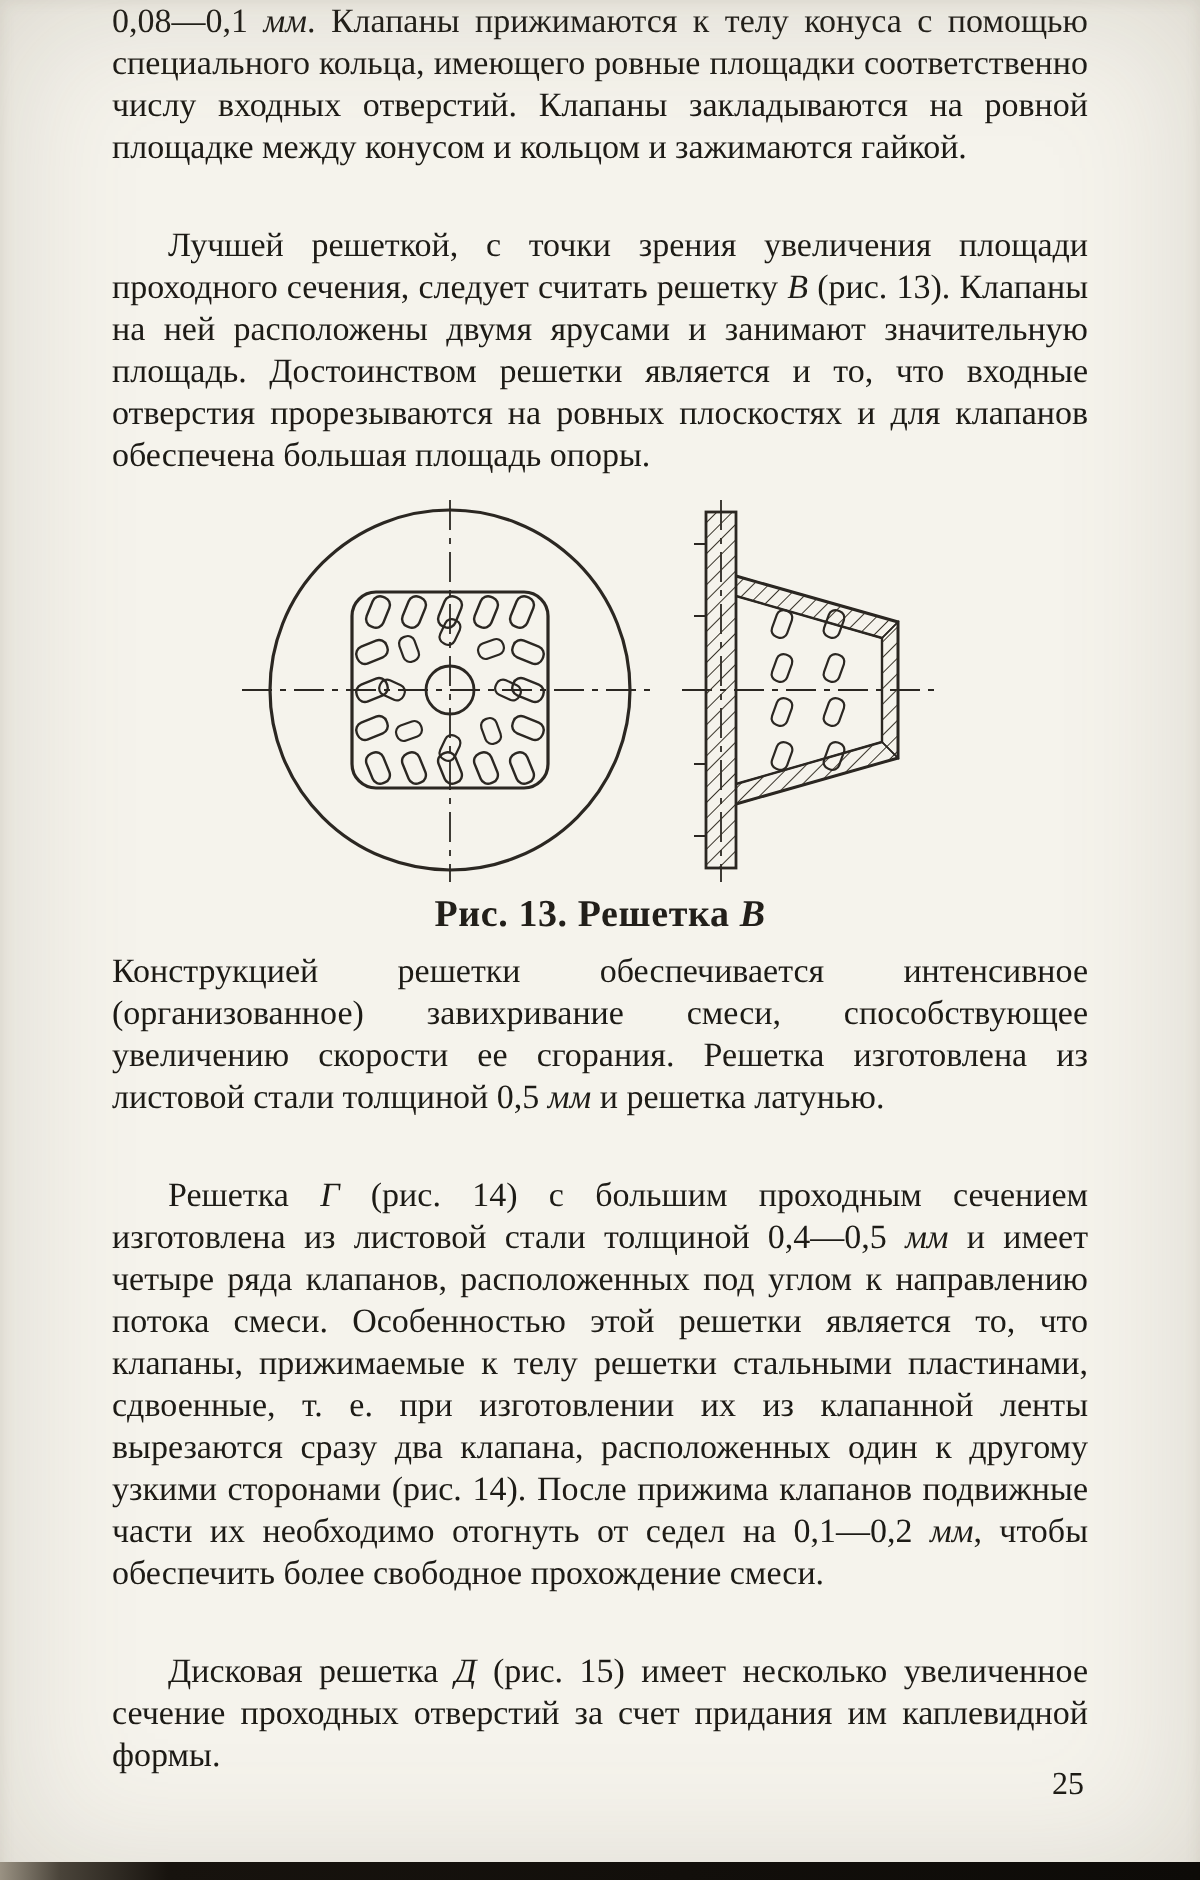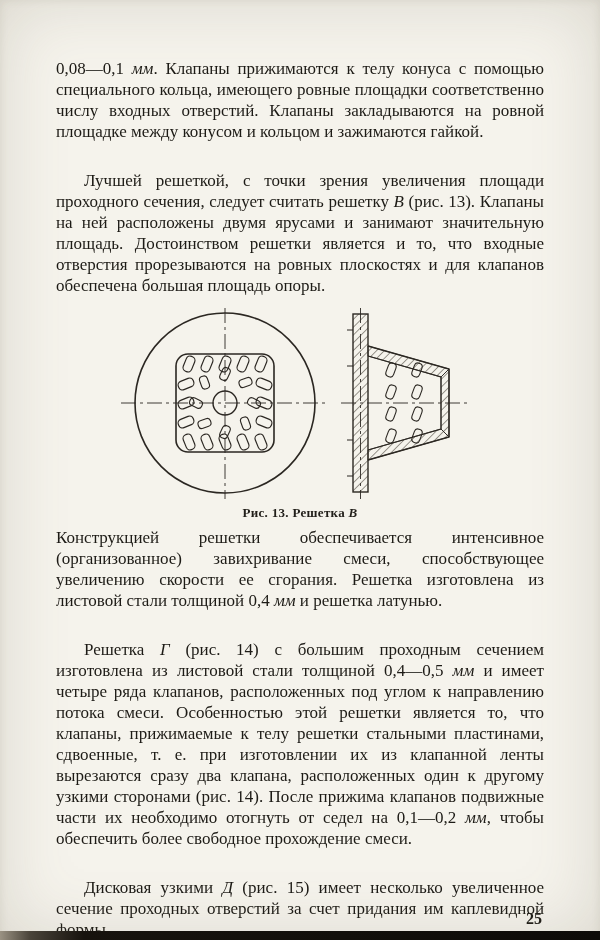--- a/index.html
+++ b/index.html
@@ -16,33 +16,33 @@
     content:"";position:absolute;inset:0;pointer-events:none;
     box-shadow:inset 0 0 70px rgba(110,100,78,.20), inset 0 0 8px rgba(110,100,78,.12);
     z-index:5;
   }
   .text-block{
     margin:0 56px;
     font-size:17px;
     line-height:21px;
     text-align:justify;
   }
-  .text-block.first{padding-top:58px;}
+  .text-block.first{}
   p.para{margin:0;}
   p.para.indent{text-indent:28px;margin-top:28px;}
   .it{font-style:italic;}
   figure.figure{margin:10px 40px 6px 40px;text-align:center;}
   .fig-svg{display:block;margin:0 auto;}
   figcaption{
-    font-size:13px;font-weight:bold;letter-spacing:.3px;
+    font-size:19px;font-weight:bold;letter-spacing:.3px;
     margin-top:4px;color:#221f1a;
   }
   .page-number{
-    position:absolute;right:58px;bottom:12px;
-    font-size:16px;font-weight:bold;color:#1d1b16;
+    position:absolute;right:58px;bottom:38px;
+    font-size:16px;font-weight:normal;color:#1d1b16;
   }
   .scan-edge{
     position:absolute;left:0;right:0;bottom:0;height:9px;
     background:linear-gradient(90deg,#9a9283 0,#4a443a 5%,#17130e 14%,#0d0b08 100%);
     z-index:6;
   }
   .draw{stroke:#2b2722;fill:none;}
 </style>
 </head>
 <body>
@@ -131,21 +131,21 @@
           <rect x="358" y="101" width="8" height="14" rx="3.5" transform="rotate(20 362 108)"></rect>
           <rect x="358" y="123" width="8" height="14" rx="3.5" transform="rotate(20 362 130)"></rect>
         </g>
       </g>
     </svg>
 
     <figcaption><span>Рис. 13.</span><span> Решетка </span><span class="it">В</span></figcaption>
   </figure>
 
   <div class="text-block">
-      <p class="para"><span>Конструкцией решетки обеспечивается интенсивное (организованное) завихривание смеси, способствующее увеличению скорости ее сгорания. Решетка изготовлена из листовой стали толщиной 0,4 </span><span class="it">мм</span><span> и решетка латунью.</span></p>
+      <p class="para"><span>Конструкцией решетки обеспечивается интенсивное (организованное) завихривание смеси, способствующее увеличению скорости ее сгорания. Решетка изготовлена из листовой стали толщиной 0,5 </span><span class="it">мм</span><span> и решетка латунью.</span></p>
       <p class="para indent"><span>Решетка </span><span class="it">Г</span><span> (рис. 14) с большим проходным сечением изготовлена из листовой стали толщиной 0,4—0,5 </span><span class="it">мм</span><span> и имеет четыре ряда клапанов, расположенных под углом к направлению потока смеси. Особенностью этой решетки является то, что клапаны, прижимаемые к телу решетки стальными пластинами, сдвоенные, т. е. при изготовлении их из клапанной ленты вырезаются сразу два клапана, расположенных один к другому узкими сторонами (рис. 14). После прижима клапанов подвижные части их необходимо отогнуть от седел на 0,1—0,2 </span><span class="it">мм</span><span>, чтобы обеспечить более свободное прохождение смеси.</span></p>
-      <p class="para indent"><span>Дисковая узкими </span><span class="it">Д</span><span> (рис. 15) имеет несколько увеличенное сечение проходных отверстий за счет придания им каплевидной формы.</span></p>
+      <p class="para indent"><span>Дисковая решетка </span><span class="it">Д</span><span> (рис. 15) имеет несколько увеличенное сечение проходных отверстий за счет придания им каплевидной формы.</span></p>
     </div>
 
   <div class="page-number">25</div>
 
   <div class="scan-edge"></div>
 </div>
 
 </body></html>

